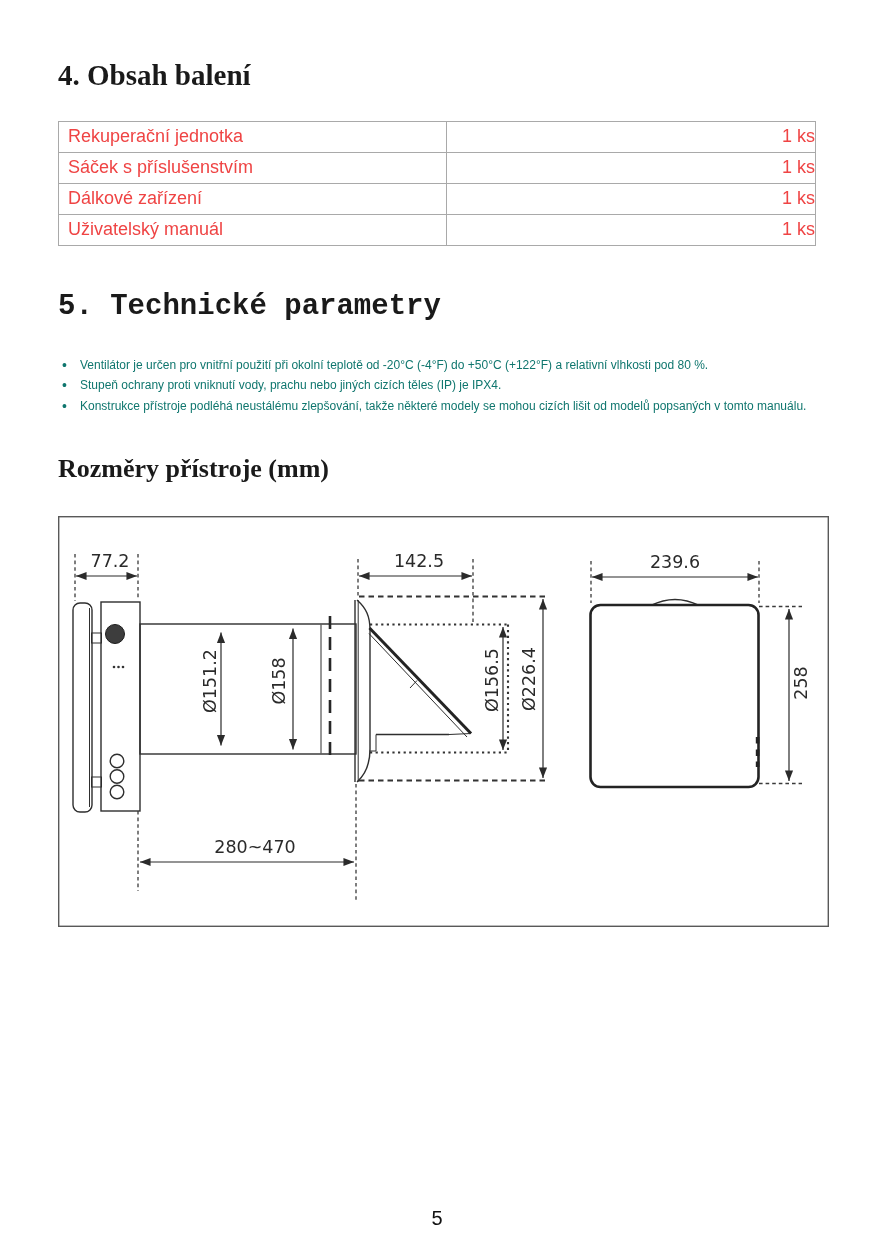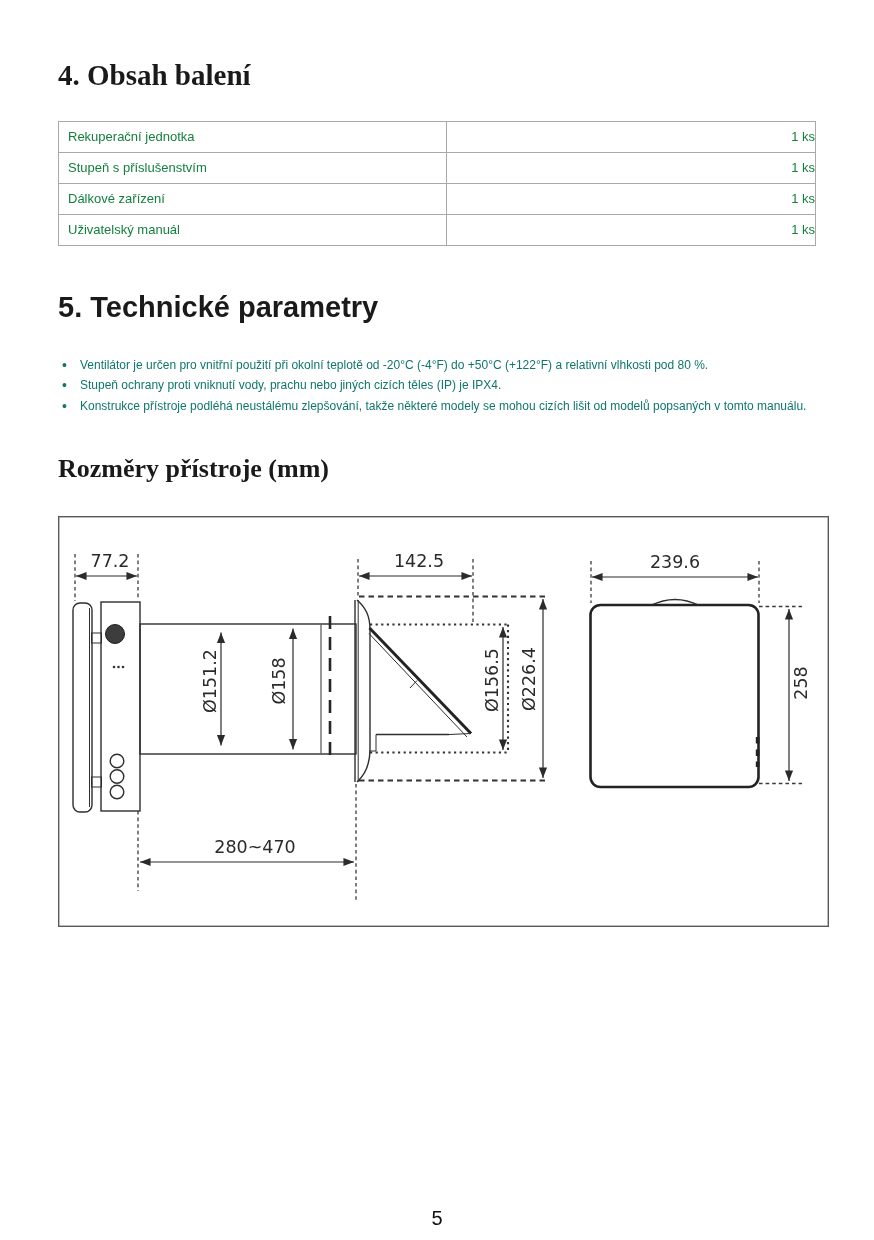--- a/index.html
+++ b/index.html
@@ -1,23 +1,23 @@
 <!DOCTYPE html>
 <html><head>
 <meta charset="utf-8">
 <style>
   html,body{margin:0;padding:0;background:#ffffff;}
   body{width:874px;height:1240px;overflow:hidden;font-family:"Liberation Sans",sans-serif;color:#1a1a1a;}
   .page{padding:0 58px;position:relative;}
   h1.sec{font-size:29px;line-height:1.2;font-weight:700;margin:0;letter-spacing:0;}
   #package-heading{margin-top:58px;font-family:Liberation Serif, serif;}
-  #tech-heading{margin-top:44px;}
+  #tech-heading{margin-top:44px;font-family:Liberation Mono, monospace;}
   h2.sub{font-size:26px;line-height:1.2;font-weight:700;margin:37px 0 0 0;font-family:Liberation Serif, serif;}
   table.pkg{border-collapse:collapse;width:758px;margin-top:28px;table-layout:fixed;}
-  table.pkg td{border:1px solid #a9a9a9;height:30px;font-size:13px;padding:0 0 0 9px;color:#15803d;}
+  table.pkg td{border:1px solid #a9a9a9;height:30px;font-size:18px;padding:0 0 0 9px;color:#ef4444;}
   table.pkg td.qty{text-align:right;padding:0;}
   table.pkg td.item{width:378px;}
   ul.bullets{list-style:none;margin:30px 0 0 0;padding:0;}
   ul.bullets li{position:relative;padding-left:22px;font-size:12px;line-height:20.6px;color:#0f766e;}
   ul.bullets li::before{content:"\2022";position:absolute;left:4px;top:0;font-size:14px;}
   .diagram{width:771px;height:505px;margin-top:31px;position:relative;}
   .diagram svg{display:block;}
   .pageno{margin-top:186px;text-align:center;font-size:20px;color:#111;}
   
   .ln{stroke:#2e2e2e;stroke-width:1.4;fill:none;}
@@ -37,21 +37,21 @@
 
   <h1 class="sec" id="package-heading">4. Obsah balení</h1>
 
   <table class="pkg">
     <tbody>
       <tr>
         <td class="item">Rekuperační jednotka</td>
         <td class="qty">1 ks</td>
       </tr>
       <tr>
-        <td class="item">Stupeň s příslušenstvím</td>
+        <td class="item">Sáček s příslušenstvím</td>
         <td class="qty">1 ks</td>
       </tr>
       <tr>
         <td class="item">Dálkové zařízení</td>
         <td class="qty">1 ks</td>
       </tr>
       <tr>
         <td class="item">Uživatelský manuál</td>
         <td class="qty">1 ks</td>
       </tr>

